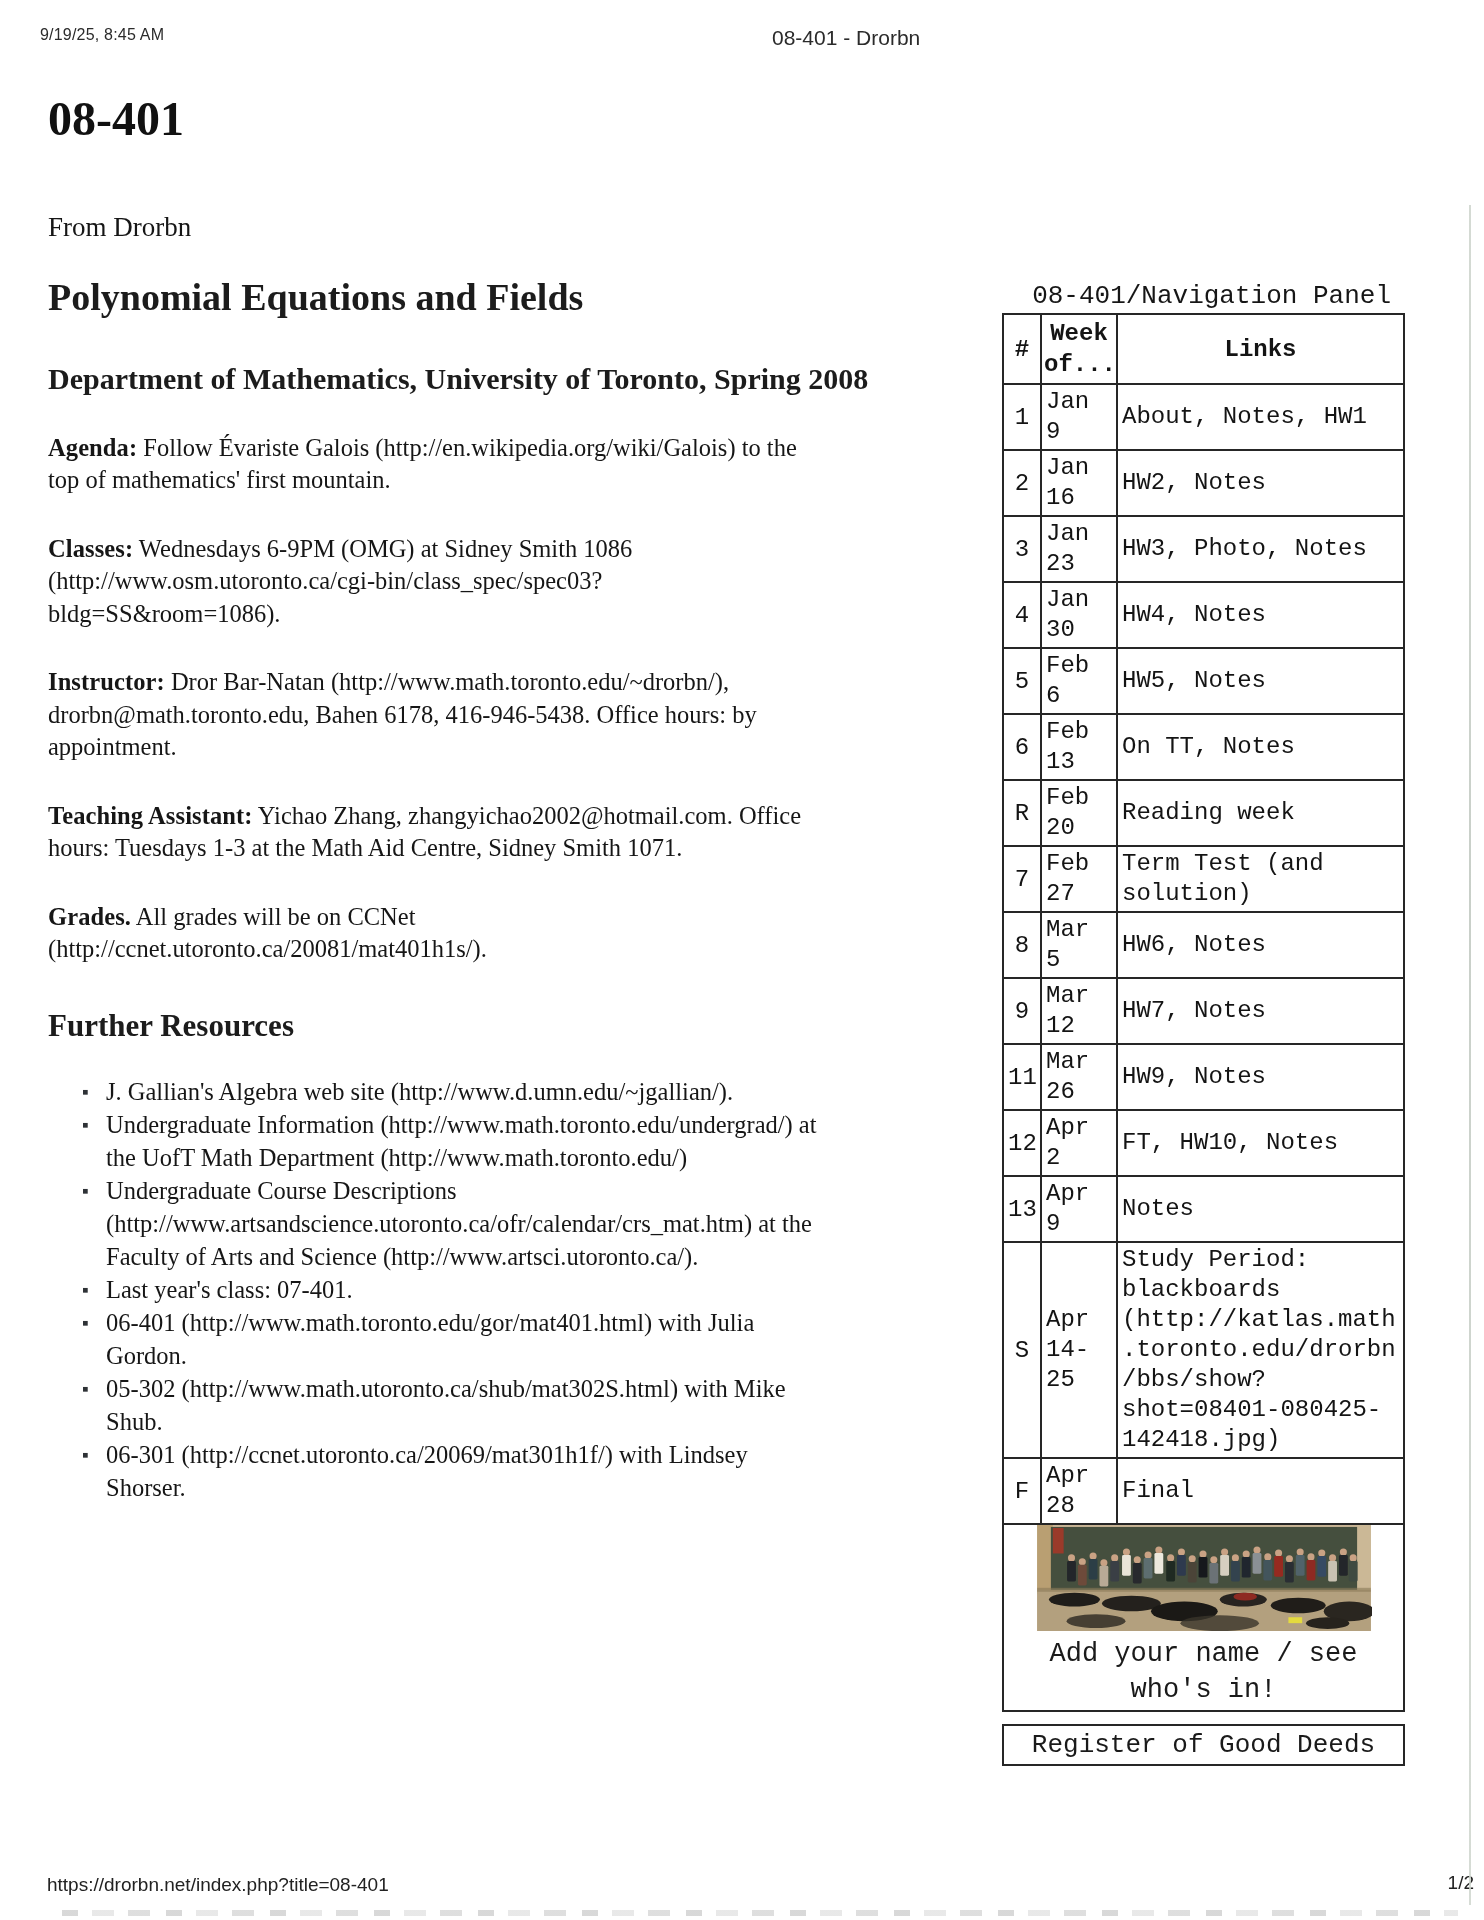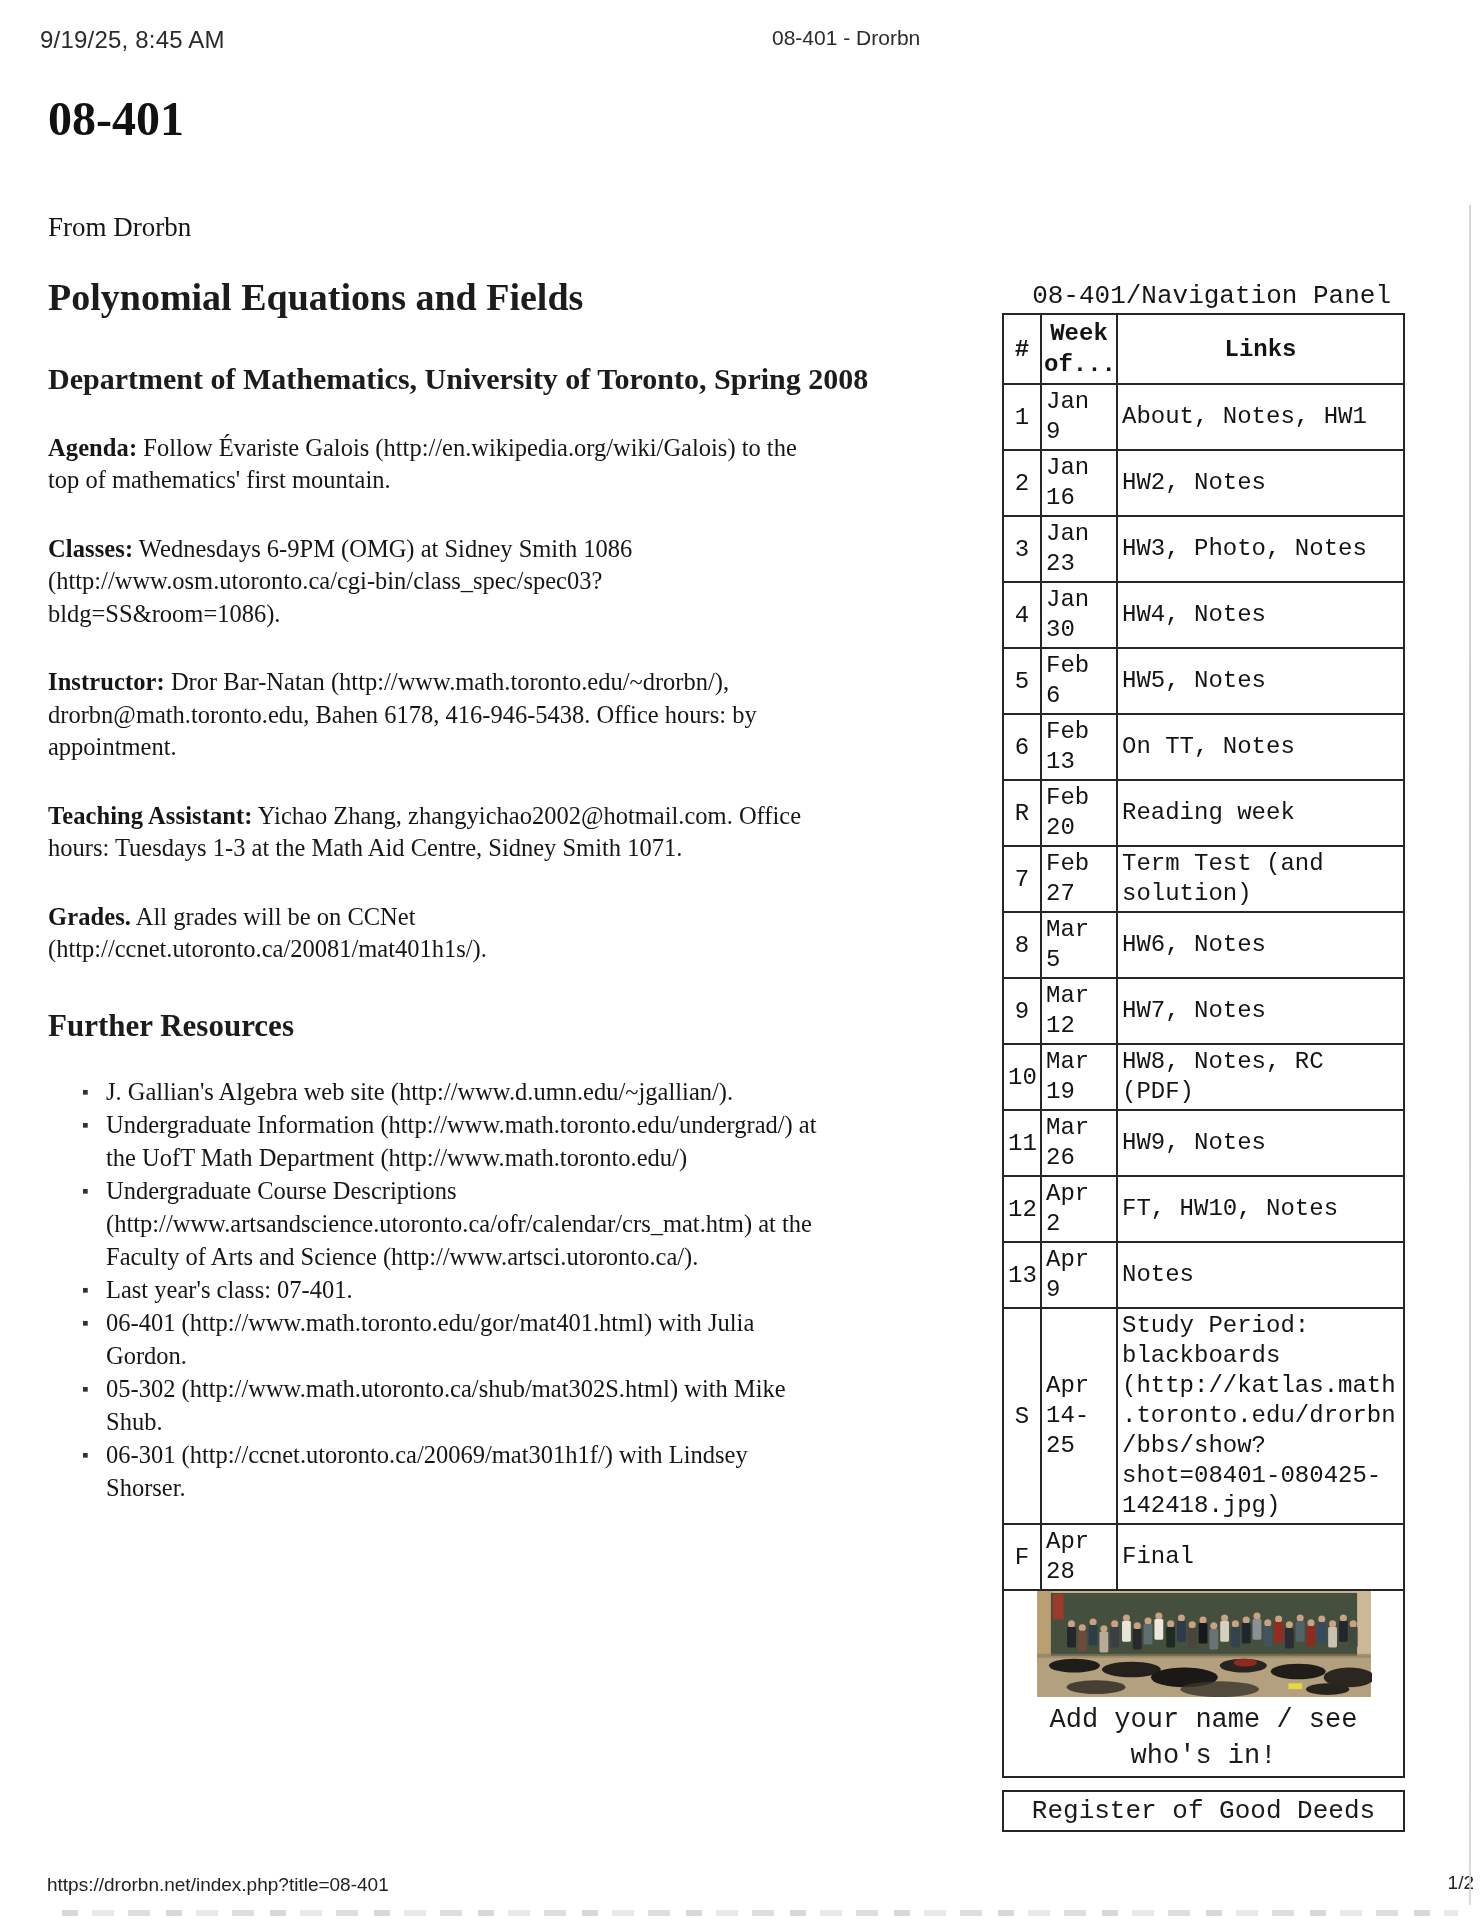--- a/index.html
+++ b/index.html
@@ -6,21 +6,21 @@
   html,body{margin:0;padding:0;}
   body{
     width:1484px;height:1920px;position:relative;background:#ffffff;
     font-family:"Liberation Serif","DejaVu Serif",serif;color:#161616;
     overflow:hidden;
   }
   
   .print-date{
     position:absolute;top:26px;left:40px;
     font-family:"Liberation Sans","DejaVu Sans",sans-serif;
-    font-size:24px;color:#2b2b2b;letter-spacing:.2px;
+    font-size:16px;color:#2b2b2b;letter-spacing:.2px;
   }
   .print-doc-title{
     position:absolute;top:26px;left:772px;
     font-family:"Liberation Sans","DejaVu Sans",sans-serif;
     font-size:21px;color:#2b2b2b;
   }
   .print-url{
     position:absolute;top:1874px;left:47px;
     font-family:"Liberation Sans","DejaVu Sans",sans-serif;
     font-size:19px;color:#222;
@@ -186,26 +186,20 @@
         <tr>
           <td class="num">8</td>
           <td class="week">Mar 5</td>
           <td class="links">HW6, Notes</td>
         </tr>
         <tr>
           <td class="num">9</td>
           <td class="week">Mar
 12</td>
           <td class="links">HW7, Notes</td>
-        </tr>
-        <tr>
-          <td class="num">10</td>
-          <td class="week">Mar
-19</td>
-          <td class="links">HW8, Notes, RC (PDF)</td>
         </tr>
         <tr>
           <td class="num">11</td>
           <td class="week">Mar
 26</td>
           <td class="links">HW9, Notes</td>
         </tr>
         <tr>
           <td class="num">12</td>
           <td class="week">Apr 2</td>

